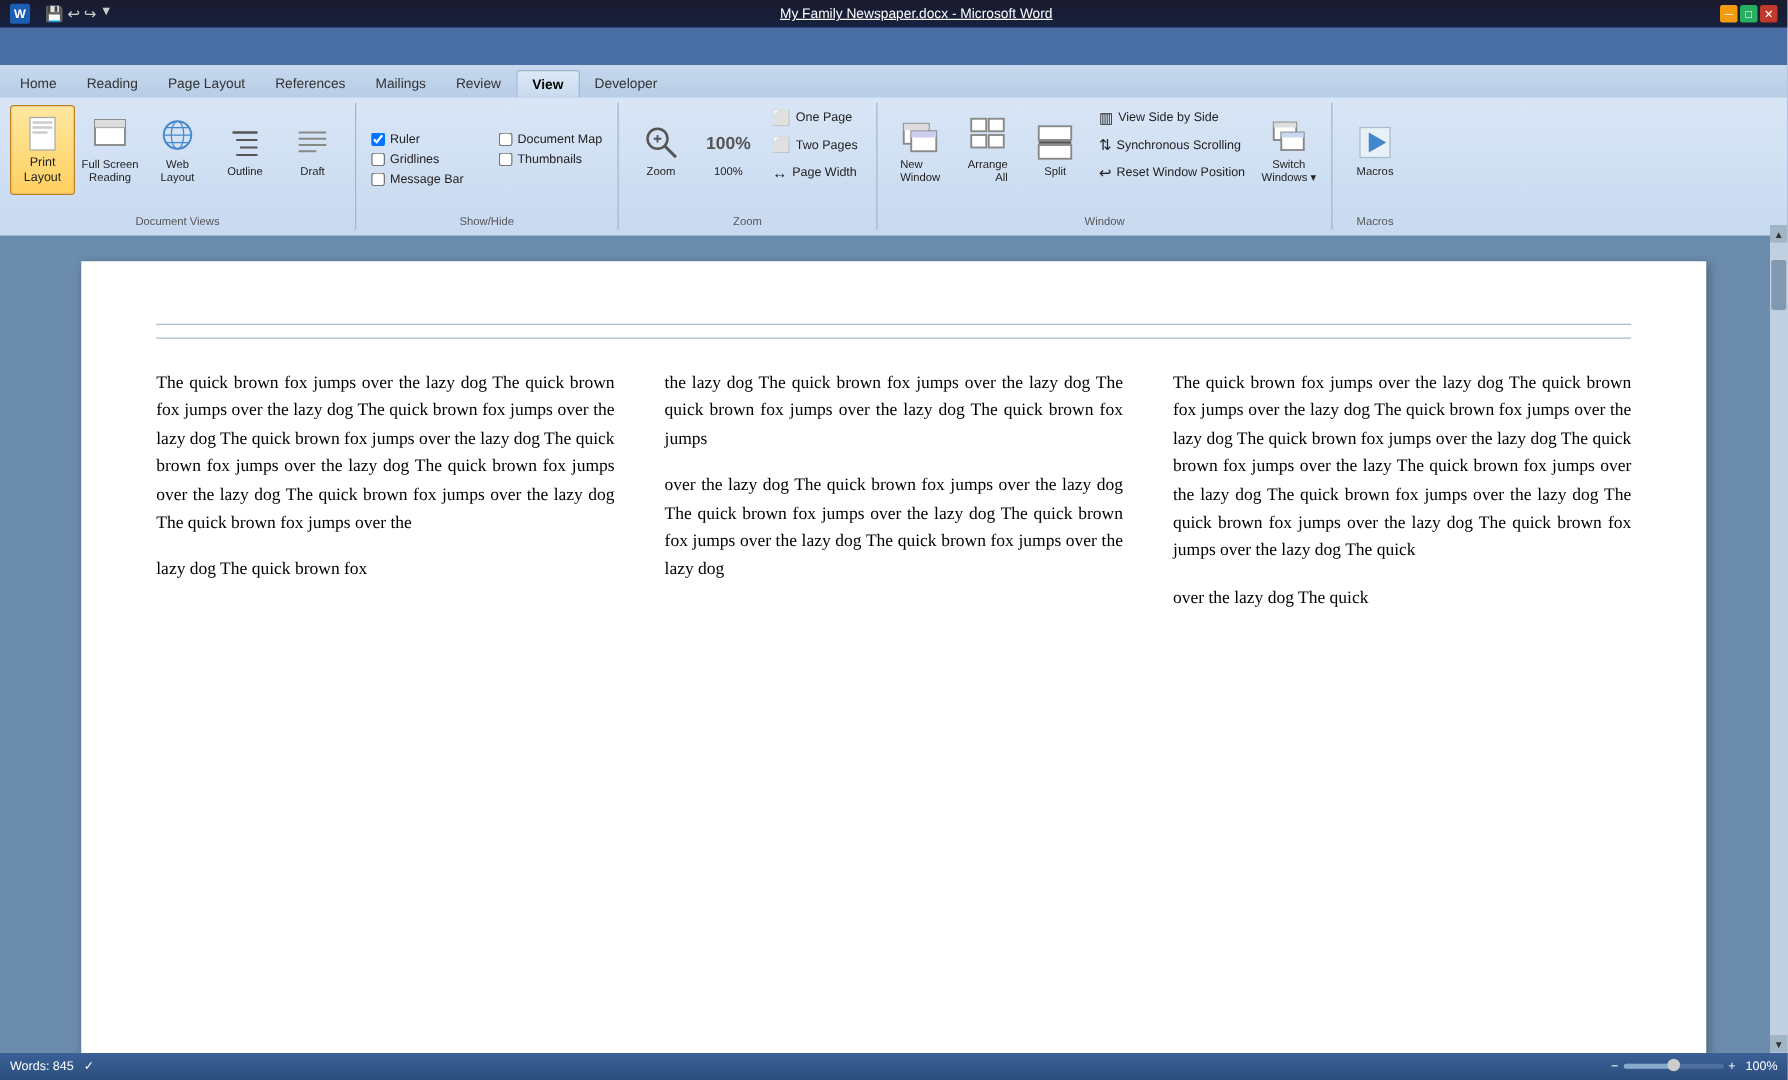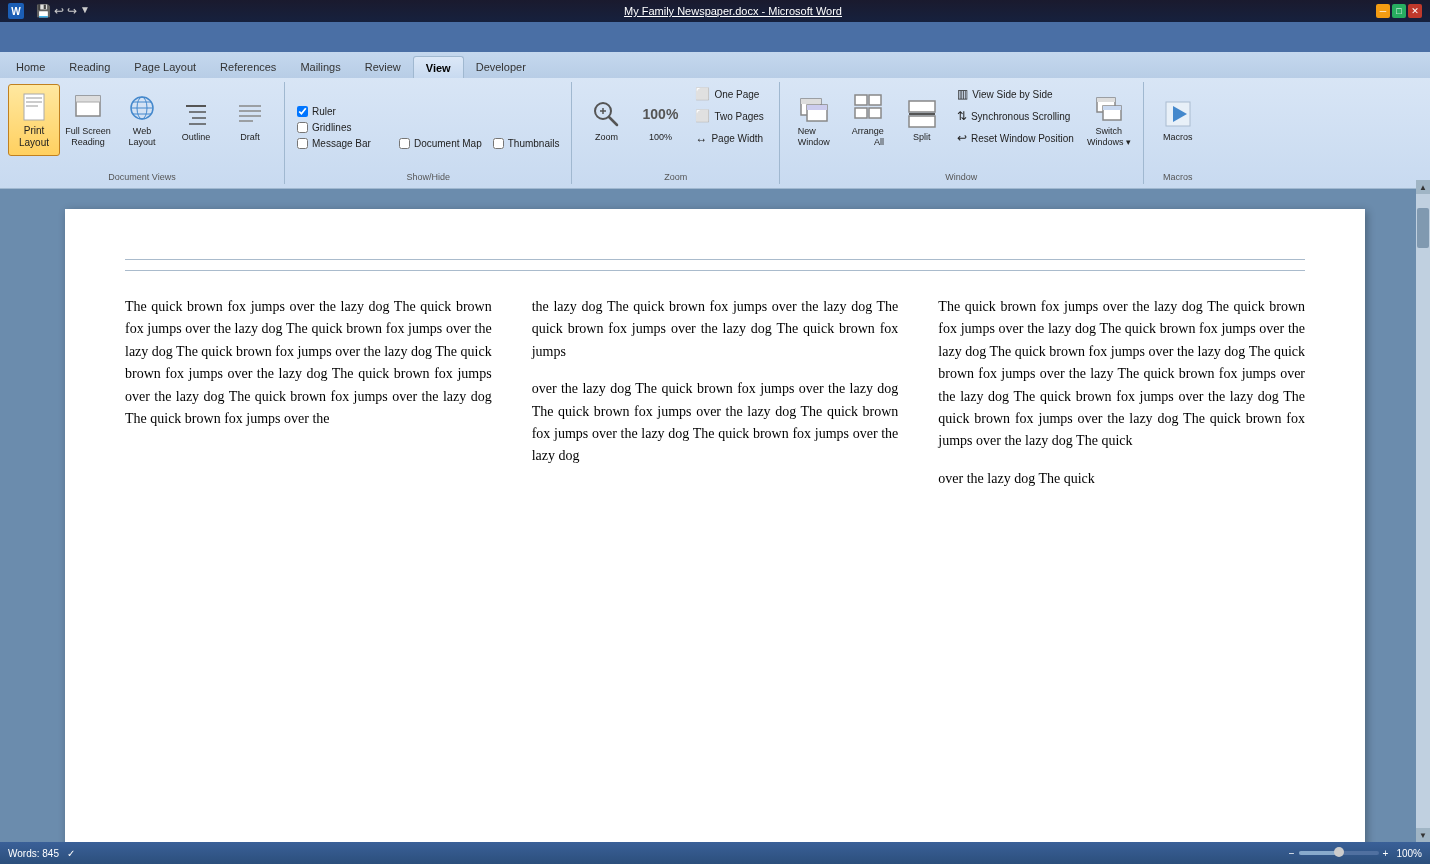--- a/index.html
+++ b/index.html
@@ -130,21 +130,21 @@
       color: #222;
       border: 1px solid transparent;
       white-space: nowrap;
       height: 20px;
     }
     .ribbon-btn-small .small-icon { font-size: 12px; }
 
     
     .ribbon-check {
       display: flex;
-      align-items: flex-end;
+      align-items: flex-start;
       gap: 4px;
       font-size: 10px;
       color: #222;
       cursor: pointer;
       padding: 1px 4px;
     }
     .ribbon-check input { width: 11px; height: 11px; }
 
     
     .status-bar {
@@ -371,21 +371,21 @@
             </label>
             <label class="ribbon-check">
               <input type="checkbox" style=""> 
                 <span>Gridlines</span>
             </label>
             <label class="ribbon-check">
               <input type="checkbox" style=""> 
                 <span>Message Bar</span>
             </label>
           </div>
-          <div style="display:flex;flex-direction:row;gap:3px;">
+          <div style="display:flex;flex-direction:column;gap:3px;">
             <label class="ribbon-check">
               <input type="checkbox" style=""> 
                 <span>Document Map</span>
             </label>
             <label class="ribbon-check">
               <input type="checkbox" style=""> 
                 <span>Thumbnails</span>
             </label>
           </div>
         </div>
@@ -510,20 +510,21 @@
 </div>
 
 <div class="doc-area">
   <div class="doc-page">
     <hr class="doc-hr">
     <hr class="doc-meta-hr">
 
     <div class="doc-columns">
       <div class="doc-col">
         <p>The quick brown fox jumps over the lazy dog The quick brown fox jumps over the lazy dog The quick brown fox jumps over the lazy dog The quick brown fox jumps over the lazy dog The quick brown fox jumps over the lazy dog The quick brown fox jumps over the lazy dog The quick brown fox jumps over the lazy dog The quick brown fox jumps over the</p>
+        <p>lazy dog The quick brown fox</p>
       </div>
       <div class="doc-col">
         <p>the lazy dog The quick brown fox jumps over the lazy dog The quick brown fox jumps over the lazy dog The quick brown fox jumps</p>
         <p>over the lazy dog The quick brown fox jumps over the lazy dog The quick brown fox jumps over the lazy dog The quick brown fox jumps over the lazy dog The quick brown fox jumps over the lazy dog</p>
       </div>
       <div class="doc-col">
         <p>The quick brown fox jumps over the lazy dog The quick brown fox jumps over the lazy dog The quick brown fox jumps over the lazy dog The quick brown fox jumps over the lazy dog The quick brown fox jumps over the lazy The quick brown fox jumps over the lazy dog The quick brown fox jumps over the lazy dog The quick brown fox jumps over the lazy dog The quick brown fox jumps over the lazy dog The quick</p>
         <p>over the lazy dog The quick</p>
       </div>
     </div>

